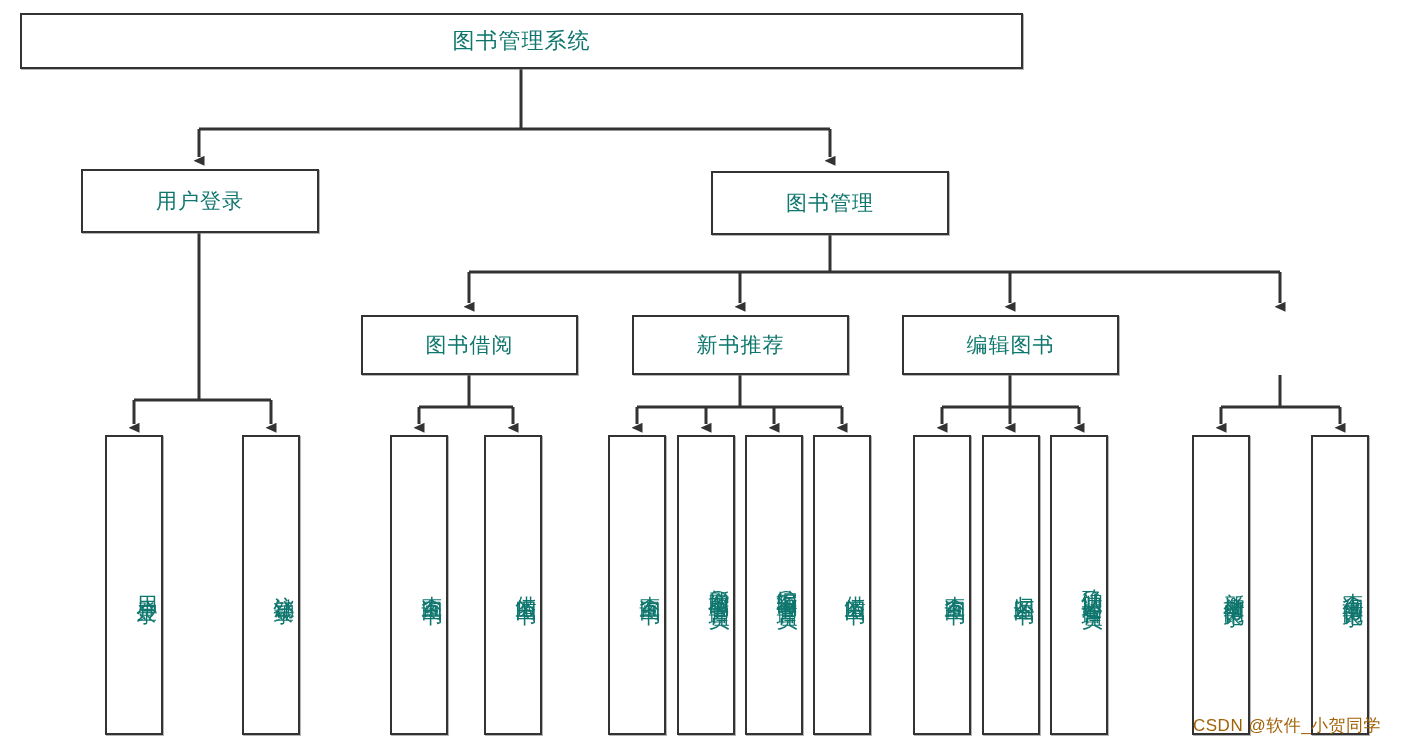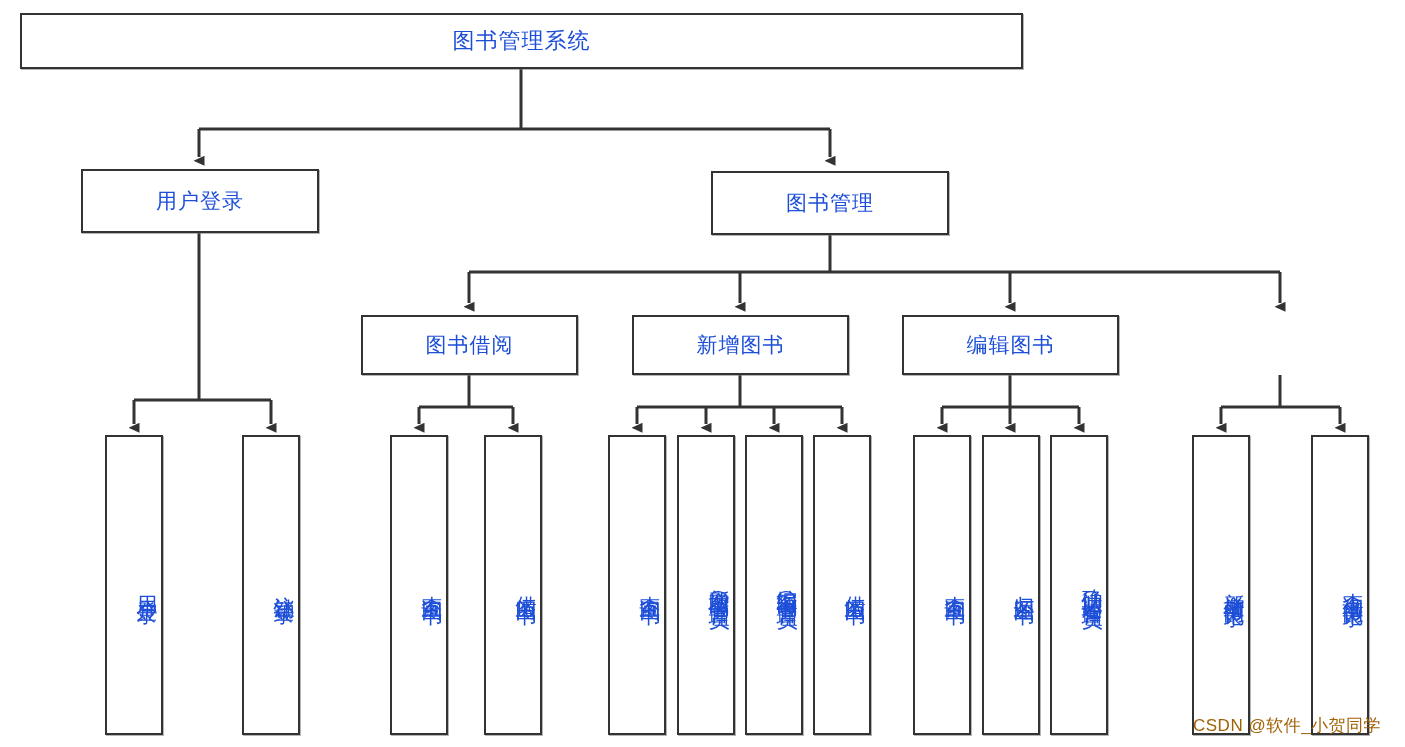--- a/index.html
+++ b/index.html
@@ -26,21 +26,21 @@
   }
   .node {
     position: absolute;
     box-sizing: border-box;
     background: #ffffff;
     border: 2px solid #333333;
     box-shadow: 1px 1px 0 rgba(120,120,120,0.55);
     display: flex;
     align-items: center;
     justify-content: center;
-    color: #1d4ed8;
+    color: #0f766e;
     line-height: 1.12;
     text-align: right;
   }
   .node.horiz {
     font-size: 21px;
     letter-spacing: 1px;
     padding: 2px 6px;
   }
   .node.root {
     font-size: 22px;
@@ -136,21 +136,21 @@
 
   <div class="node horiz" style="left:711px; top:171px; width:238px; height:64px;">
     <span>图书管理</span>
   </div>
 
   <div class="node horiz" style="left:361px; top:315px; width:217px; height:60px;">
     <span>图书借阅</span>
   </div>
 
   <div class="node horiz" style="left:632px; top:315px; width:217px; height:60px;">
-    <span>新增图书</span>
+    <span>新书推荐</span>
   </div>
 
   <div class="node horiz" style="left:902px; top:315px; width:217px; height:60px;">
     <span>编辑图书</span>
   </div>
 
 
   <div class="node vert" style="left:105px; top:435px; width:58px; height:300px;">
     <span class="vlabel">用户登录</span>
   </div>

